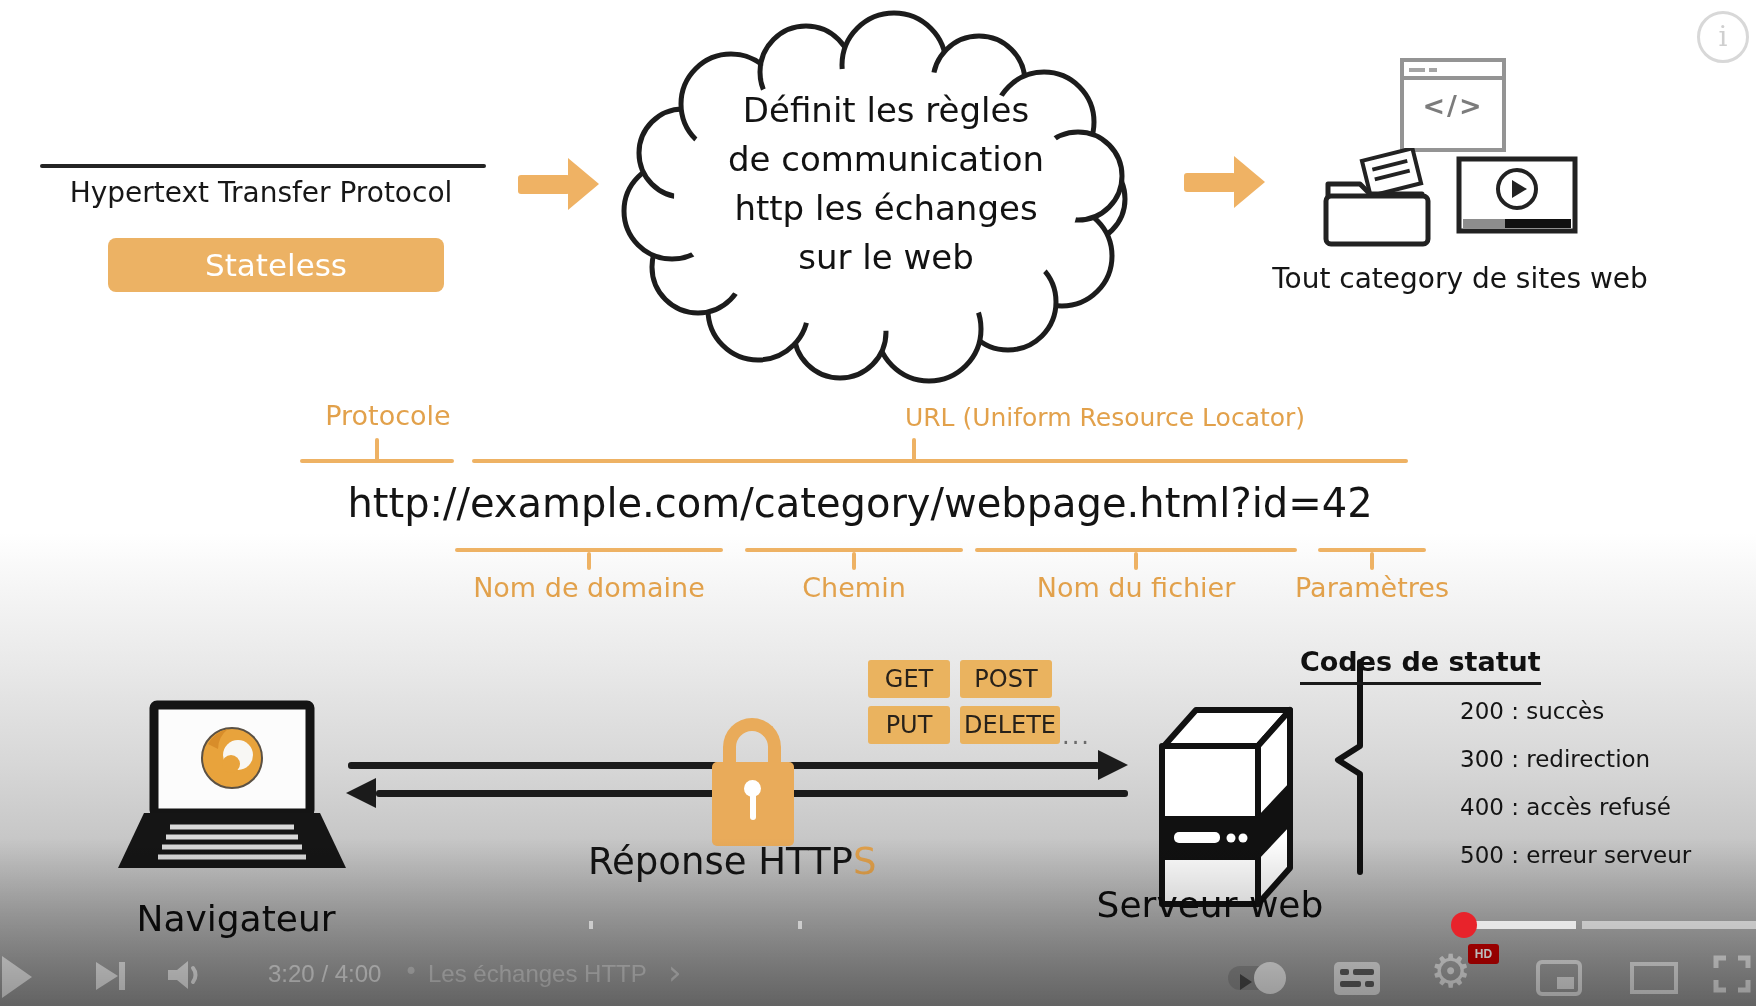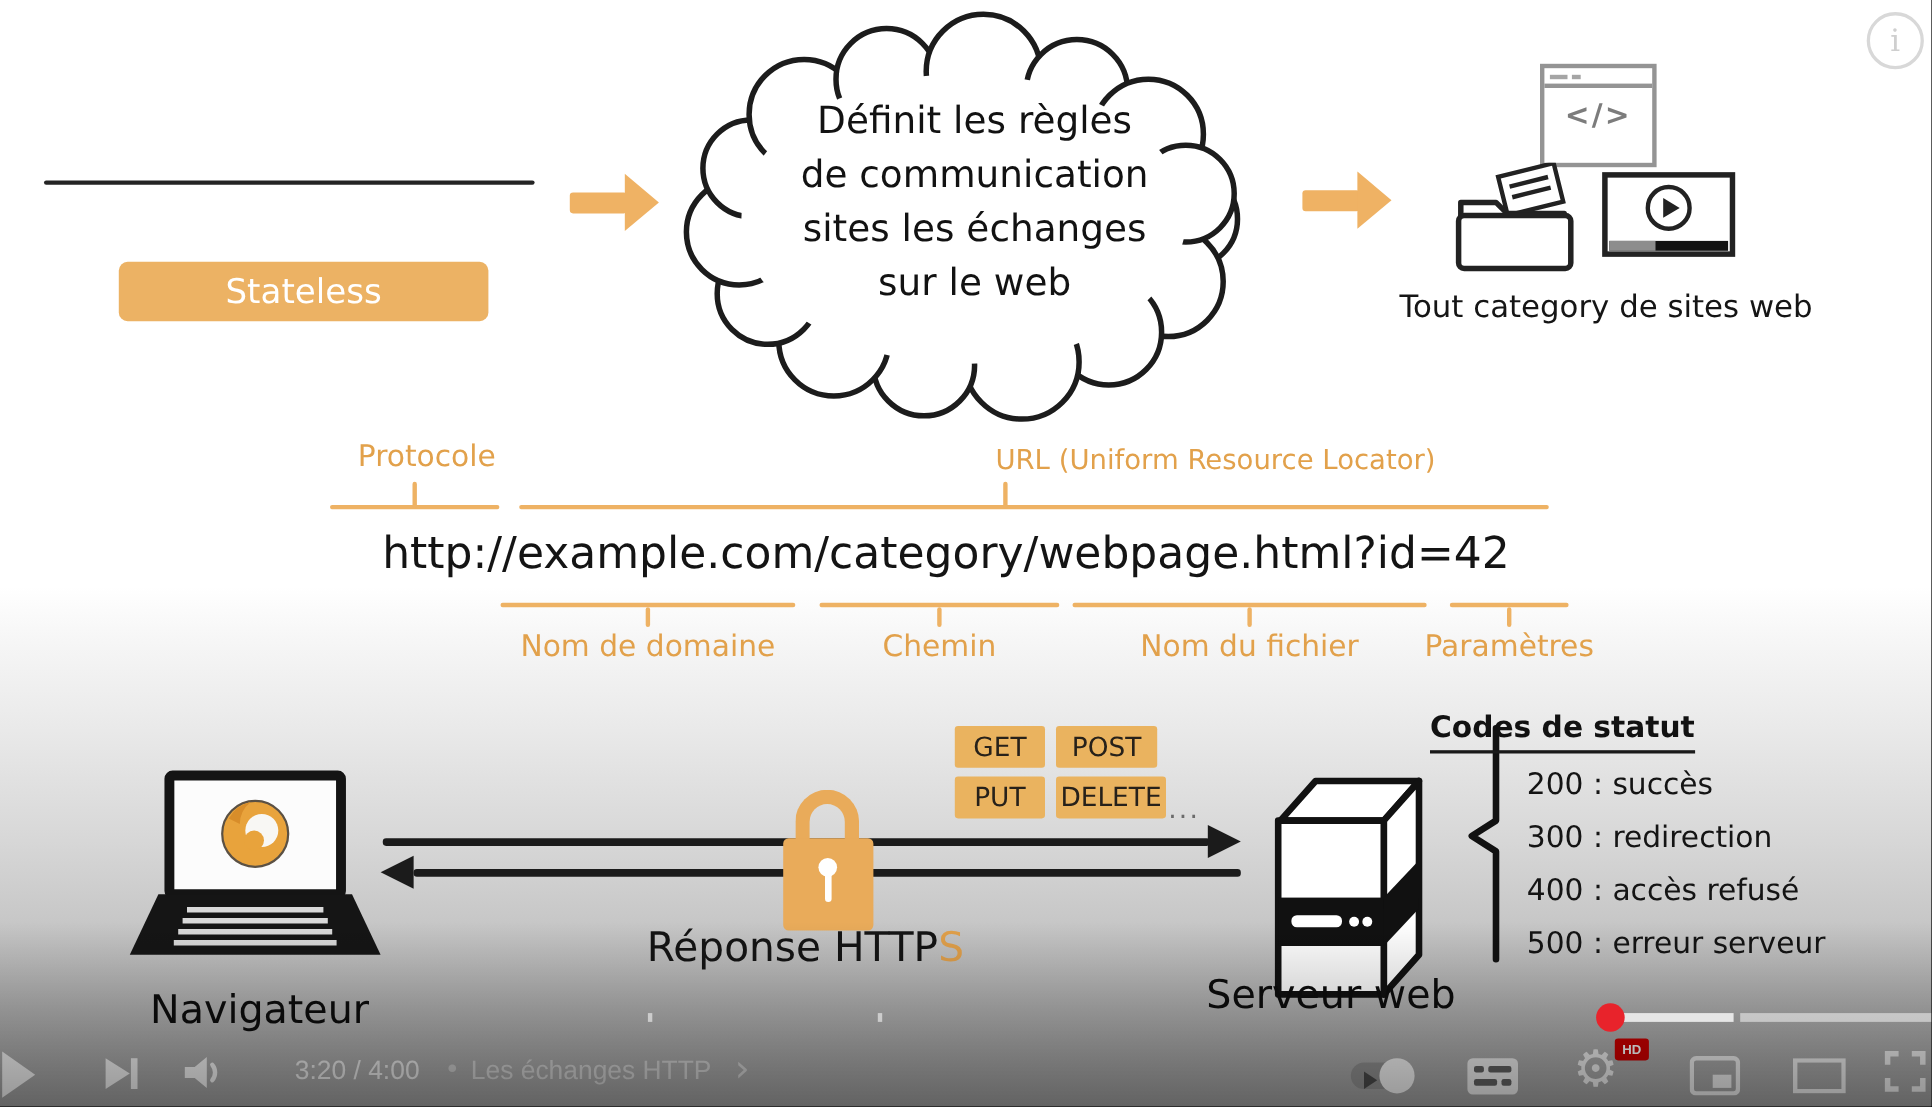--- a/index.html
+++ b/index.html
@@ -58,21 +58,21 @@
   .lock .shackle{position:absolute;left:13px;top:0;width:58px;height:52px;border:13px solid #e9ab5a;
     border-bottom:none;border-radius:30px 30px 0 0}
   .lock .body{position:absolute;left:2px;top:44px;width:82px;height:84px;background:#e9ab5a;border-radius:5px}
   .lock .hole{position:absolute;left:34px;top:62px;width:17px;height:17px;background:#fff;border-radius:50%}
   .lock .stem{position:absolute;left:40px;top:74px;width:6px;height:28px;background:#fff;border-radius:3px}
   .server-icon{left:1156px;top:698px;width:140px;height:212px}
   .server-label{left:1085px;top:884px;width:250px;font-size:36px;color:#0d0d0d}
   .brace-icon{left:1326px;top:658px;width:44px;height:218px}
   .status-title{left:1300px;top:646px;font-size:27px;font-weight:bold;color:#111;
     border-bottom:3px solid #1a1a1a;padding-bottom:5px}
-  .status-item{position:absolute;left:1388px;font-size:27px;color:#141414;white-space:nowrap}
+  .status-item{position:absolute;left:1460px;font-size:23px;color:#141414;white-space:nowrap}
   
   .scrim{left:0;top:838px;width:100%;height:168px;
     background:linear-gradient(180deg,rgba(0,0,0,0) 0%,rgba(0,0,0,.18) 45%,rgba(0,0,0,.38) 100%);z-index:5}
   .seekbar{left:0;top:921px;width:1756px;height:8px;z-index:10;cursor:pointer}
   .seek-played{position:absolute;left:0;top:0;width:1464px;height:8px;
     background:linear-gradient(90deg,#dd2a29 0%,#e02b3d 45%,#e8307 60%,#e73066 70%,#f03487 100%)}
   .seek-gap{position:absolute;top:0;width:4px;height:8px;background:rgba(255,255,255,.55)}
   .seek-buffer-a{position:absolute;left:1464px;top:0;width:112px;height:8px;background:rgba(255,255,255,.78)}
   .seek-buffer-b{position:absolute;left:1582px;top:0;width:174px;height:8px;background:rgba(255,255,255,.5)}
   .seek-ball{position:absolute;left:1451px;top:-9px;width:26px;height:26px;border-radius:50%;background:#e8232b}
@@ -104,20 +104,21 @@
   .info-btn{left:1697px;top:11px;width:52px;height:52px;border:3px solid #d8d8d8;border-radius:50%;
     color:#cfcfcf;font-size:28px;line-height:46px;text-align:center;cursor:pointer;z-index:12;
     font-family:"DejaVu Serif",serif}
 </style>
 </head>
 <body>
 
 <div class="stage">
 
   <div class="abs http-underline"></div>
+  <div class="abs http-sub ctr">Hypertext Transfer Protocol</div>
   <div class="abs stateless-badge ctr">Stateless</div>
 
   <div class="abs oarrow arrow1">
       <div class="bar"></div>
       <div class="head"></div>
     </div>
   <div class="abs oarrow arrow2">
       <div class="bar"></div>
       <div class="head"></div>
     </div>
@@ -140,21 +141,21 @@
         <circle cx="363" cy="78" r="46"></circle>
           <circle cx="428" cy="118" r="50"></circle>
           <circle cx="462" cy="172" r="44"></circle>
       </g>
       <ellipse cx="260" cy="195" rx="202" ry="132" fill="#ffffff"></ellipse>
     </svg>
   </div>
   <div class="abs cloud-text ctr">
     <div>Définit les règles</div>
     <div>de communication</div>
-    <div>sites les échanges</div>
+    <div>http les échanges</div>
     <div>sur le web</div>
   </div>
 
   <div class="abs browser-icon">
     <div class="bar"></div>
     <div class="dash" style="left:5px;width:16px"></div>
     <div class="dash" style="left:25px;width:8px"></div>
     <div class="code">&lt;/&gt;</div>
   </div>
   <div class="abs folder-icon">

